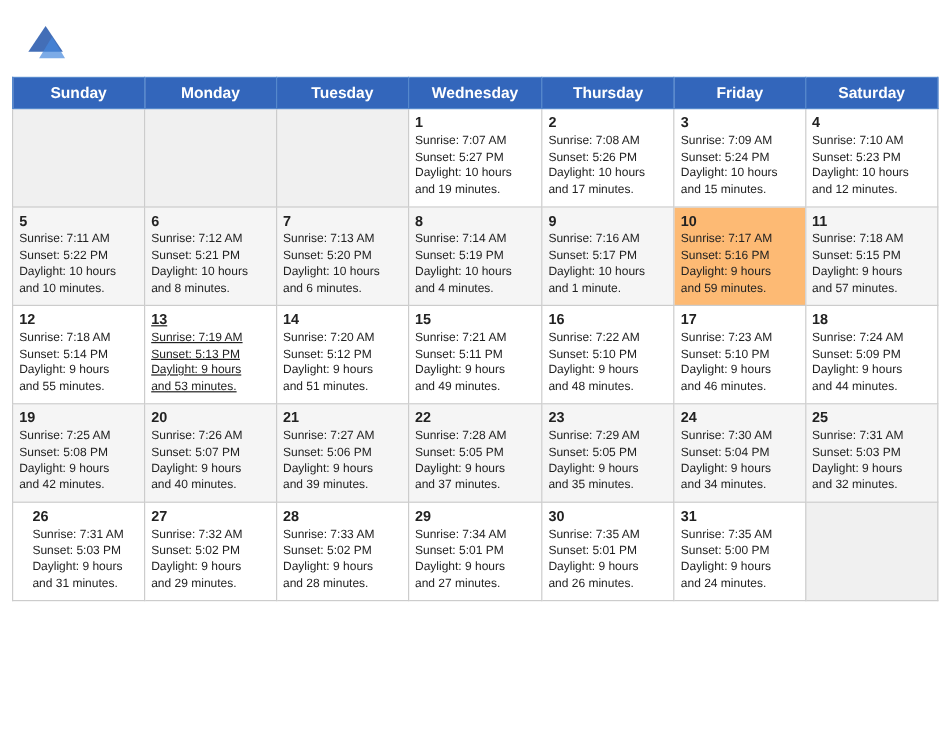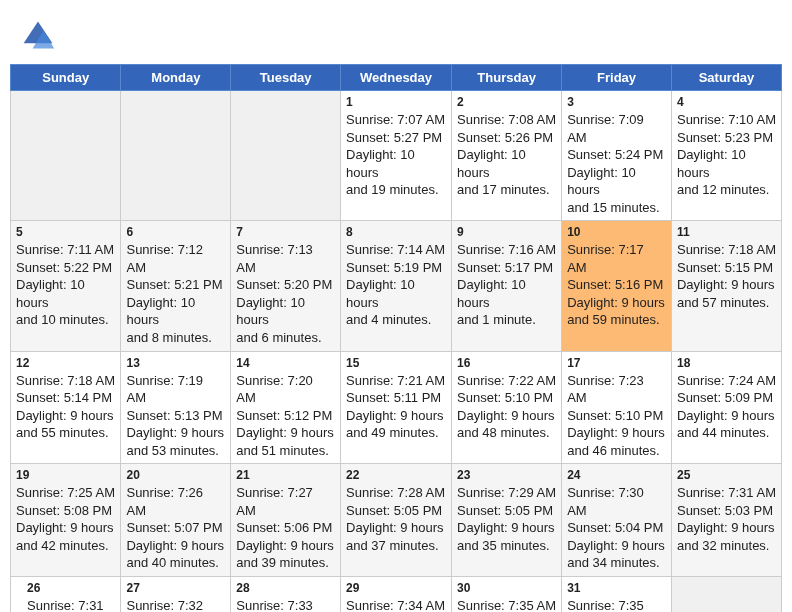--- a/index.html
+++ b/index.html
@@ -85,21 +85,21 @@
     }
     
     .calendar thead tr th { background: #3366bb; }
     .day-number {
       font-weight: bold;
       font-size: 12px;
       display: block;
       margin-bottom: 2px;
     }
     .day-info {
-      font-size: 13px;
+      font-size: 10px;
       line-height: 1.35;
       color: #222;
     }
     .empty-cell {
       background: #f0f0f0 !important;
     }
   </style>
 </head>
 <body>
 
@@ -182,21 +182,21 @@
         <td style="background: rgb(245, 245, 245);">
           <span class="day-number">11</span>
           <div class="day-info">Sunrise: 7:18 AM<br>Sunset: 5:15 PM<br>Daylight: 9 hours<br>and 57 minutes.</div>
         </td>
       </tr>
       <tr>
         <td style="background: rgb(255, 255, 255);">
           <span class="day-number">12</span>
           <div class="day-info">Sunrise: 7:18 AM<br>Sunset: 5:14 PM<br>Daylight: 9 hours<br>and 55 minutes.</div>
         </td>
-        <td style="background: rgb(255, 255, 255);">
+        <td style="background: rgb(255, 255, 255); text-decoration: underline;">
           <span class="day-number">13</span>
           <div class="day-info">Sunrise: 7:19 AM<br>Sunset: 5:13 PM<br>Daylight: 9 hours<br>and 53 minutes.</div>
         </td>
         <td style="background: rgb(255, 255, 255);">
           <span class="day-number">14</span>
           <div class="day-info">Sunrise: 7:20 AM<br>Sunset: 5:12 PM<br>Daylight: 9 hours<br>and 51 minutes.</div>
         </td>
         <td style="background: rgb(255, 255, 255);">
           <span class="day-number">15</span>
           <div class="day-info">Sunrise: 7:21 AM<br>Sunset: 5:11 PM<br>Daylight: 9 hours<br>and 49 minutes.</div>

